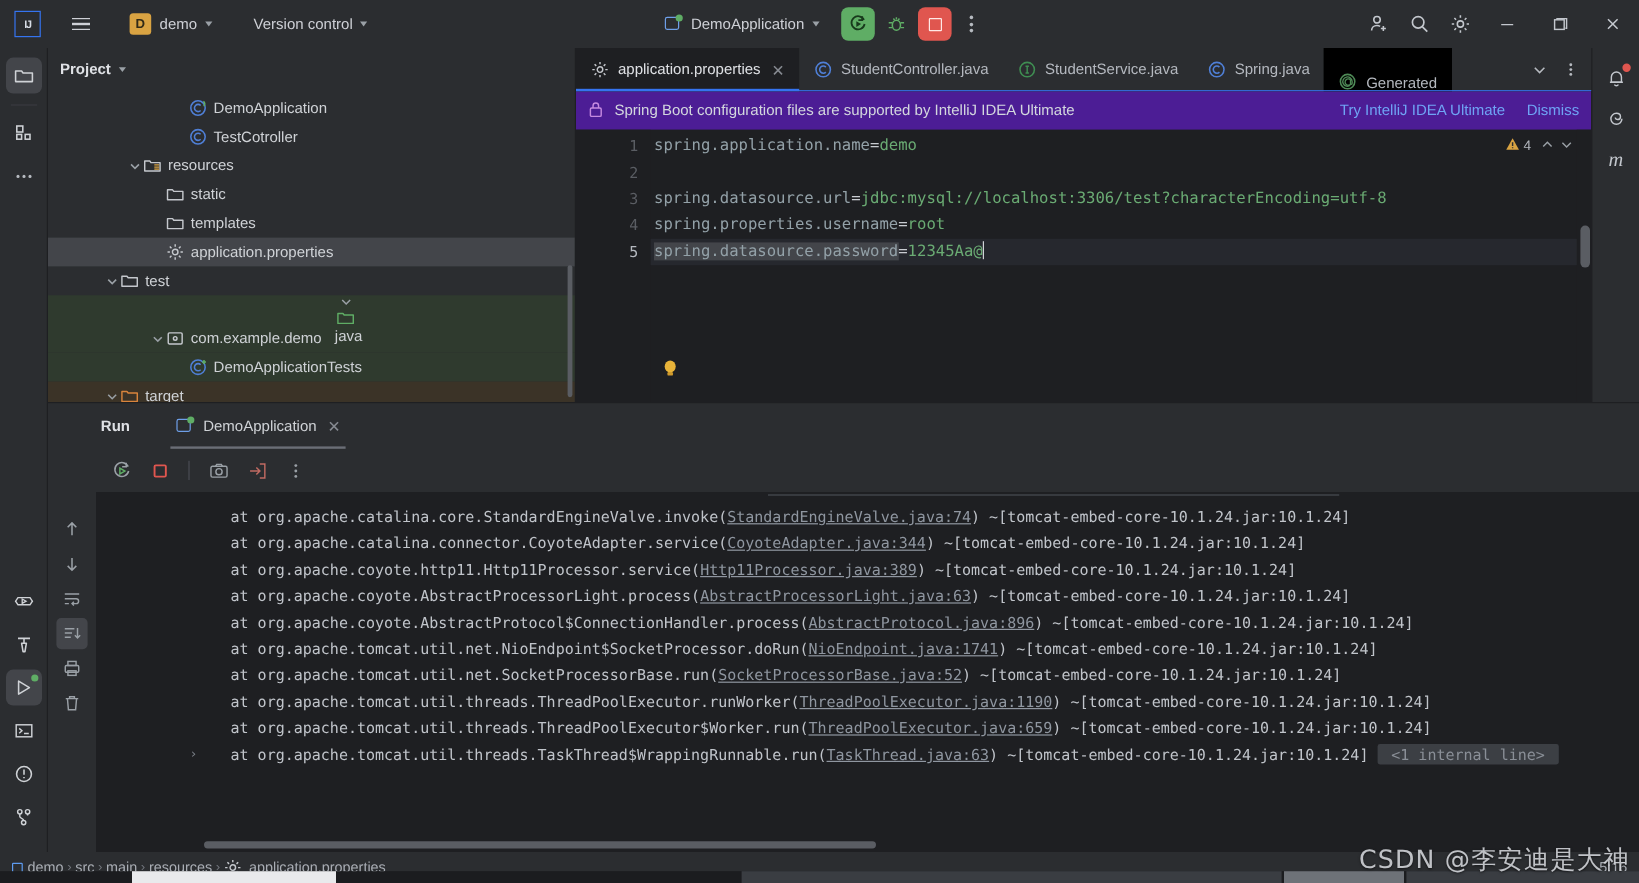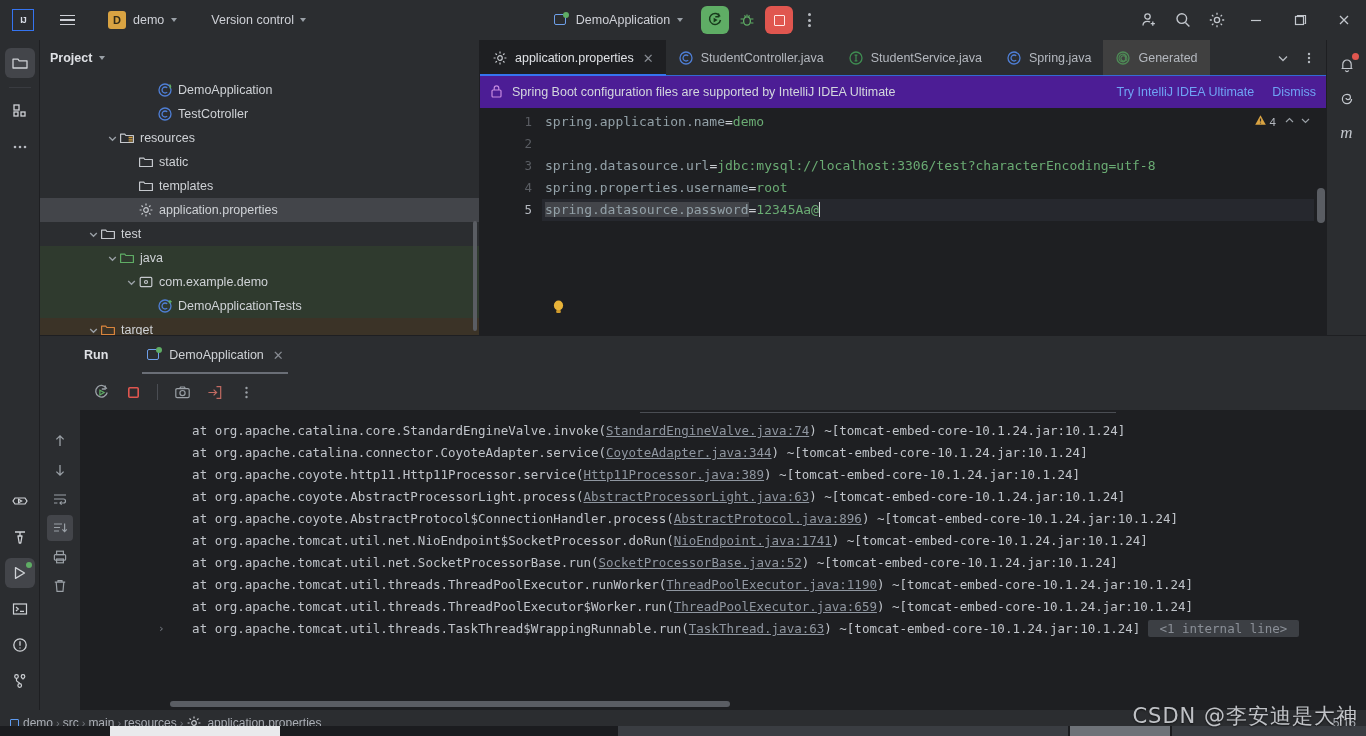--- a/index.html
+++ b/index.html
@@ -129,21 +129,21 @@
 
   
   .editor { flex: 1; display: flex; flex-direction: column; min-width: 0; background: #1e1f22; }
   .tabs { height: 36px; min-height: 36px; background: #2b2d30; display: flex; align-items: stretch; position: relative; }
   .tab {
     display: flex; align-items: center; gap: 7px; padding: 0 12px;
     font-size: 12.5px; color: #b4b8bf; cursor: pointer; position: relative; white-space: nowrap;
   }
   .tab.active { background: #1e1f22; color: #dfe1e5; }
   .tab.active::after { content: ""; position: absolute; left: 0; right: 0; bottom: 0; height: 2px; background: #3574f0; }
-  .tab.dirty { background: #404040; }
+  .tab.dirty { background: #000000; align-items: flex-end; }
   .tab-x { font-size: 13px; color: #868a91; margin-left: 2px; }
   .tabs-right { margin-left: auto; display: flex; align-items: center; padding-right: 4px; }
   .tabs-ic { width: 26px; height: 36px; display: flex; align-items: center; justify-content: center; cursor: pointer; }
   .tabs-underline { position: absolute; left: 0; right: 0; bottom: 0; height: 1px; background: #3574f0; opacity: .85; }
 
   
   .banner {
     height: 32px; min-height: 32px; background: #4c1d95;
     display: flex; align-items: center; padding: 0 10px; gap: 9px;
     font-size: 12.5px; color: #d3d7de;
@@ -485,21 +485,21 @@
                     <path d="M2.2 4l3.3 3.3L8.8 4" fill="none" stroke="#9aa0a6" stroke-width="1.3"></path>
                   </svg>
                 </span>
                 <span class="ticon">
                   <svg width="16" height="16" viewBox="0 0 16 16">
                     <path d="M1.6 4.2h4.2l1 1.3h7.6v7H1.6z" fill="none" stroke="#c5c8cd" stroke-width="1.2" stroke-linejoin="round"></path>
                   </svg>
                 </span>
                 <span class="tlabel">test</span>
               </div>
-              <div class="tnode src-test" style="padding-left: 65px;">
+              <div class="tnode src-test" style="padding-left: 65px; flex-direction: column;">
                 <span class="twist open">
                   <svg width="11" height="11" viewBox="0 0 11 11">
                     <path d="M2.2 4l3.3 3.3L8.8 4" fill="none" stroke="#9aa0a6" stroke-width="1.3"></path>
                   </svg>
                 </span>
                 <span class="ticon">
                   <svg width="16" height="16" viewBox="0 0 16 16">
                     <path d="M1.6 4.2h4.2l1 1.3h7.6v7H1.6z" fill="none" stroke="#5fad65" stroke-width="1.2" stroke-linejoin="round"></path>
                   </svg>
                 </span>

